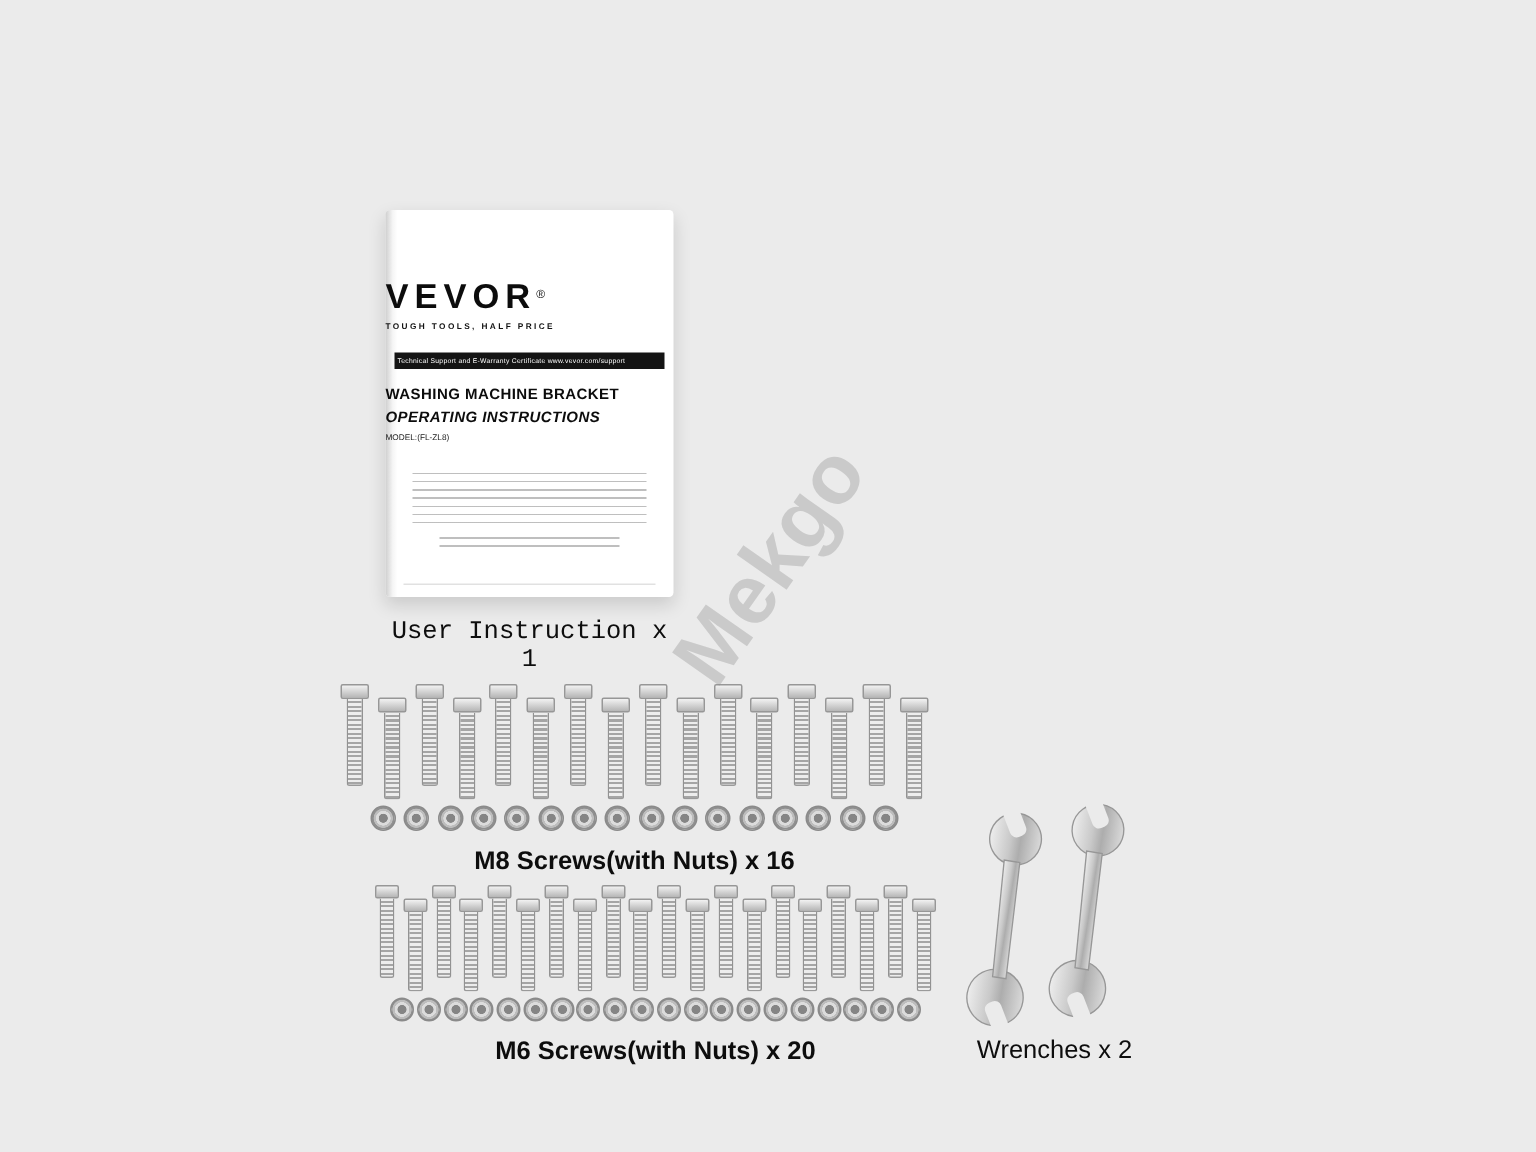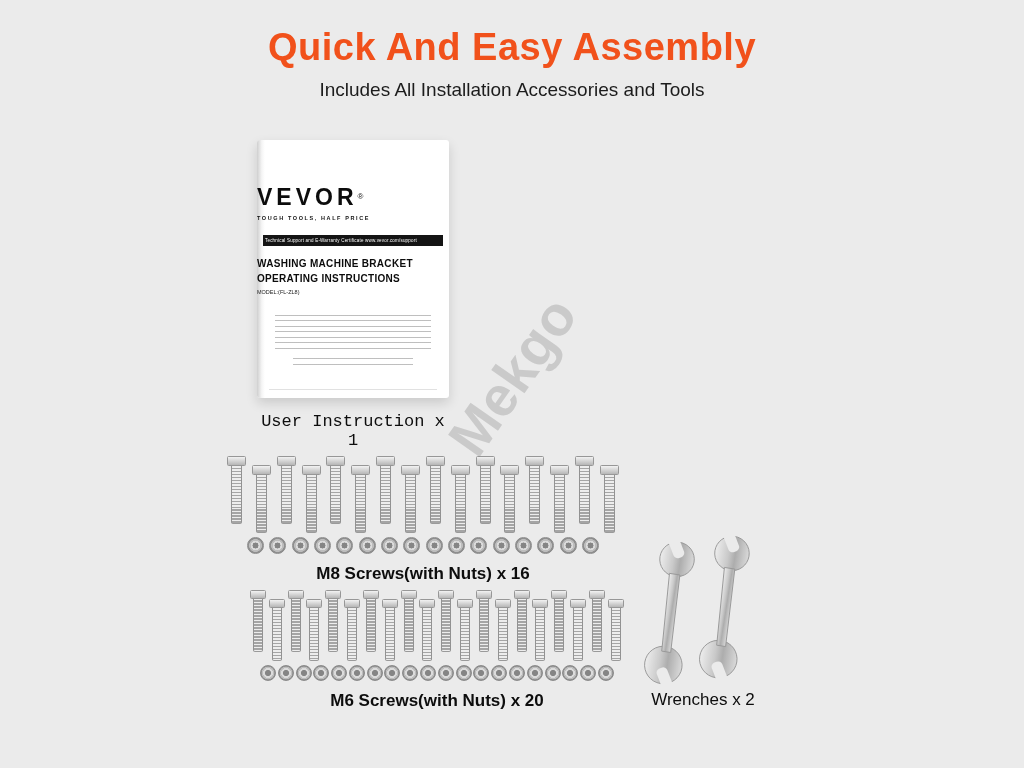--- a/index.html
+++ b/index.html
@@ -24,21 +24,21 @@
   .booklet::after { content:''; position:absolute; left:12px; right:12px; bottom:8px;
     height:1px; background:#e1e1e1; }
   .booklet-inner { position:relative; padding-top:44px; text-align:left; }
   .brand { font-size:23px; font-weight:800; letter-spacing:4px; color:#0c0c0c; }
   .reg { font-size:8px; vertical-align:super; }
   .tagline { margin-top:4px; font-size:5.5px; font-weight:700; letter-spacing:1.6px; color:#111; }
   .support-band { margin:14px 6px 0; background:#141414; color:#fff; font-size:4.5px;
     letter-spacing:0.2px; padding:3px 2px; white-space:nowrap; overflow:hidden; }
   .doc-title { font-size:10px; font-weight:800; letter-spacing:0.3px; color:#0c0c0c; }
   .doc-title1 { margin-top:12px; }
-  .doc-title2 { margin-top:4px; }
+  .doc-title2 { margin-top:4px;font-style:italic; }
   .model { margin-top:5px; font-size:5.5px; color:#222; }
   .para-lines { margin:20px 18px 0; height:38px; opacity:0.75;
     background:repeating-linear-gradient(180deg,#a9a9a9 0 1px,transparent 1px 5.5px); }
   .para-lines.short { margin-top:5px; height:9px; width:62%; margin-left:auto; margin-right:auto; }
   .booklet-group .item-label { margin-top:14px;font-family:Liberation Mono, monospace; }
 
   
   .feet-group { position:absolute; left:498px; top:140px; width:276px;
     display:flex; flex-direction:column; align-items:center; }
   .feet-area { position:relative; width:276px; height:148px; }
@@ -164,24 +164,20 @@
       <g id="bolt-shape">
         <rect x="1" y="5.5" width="33" height="9" fill="url(#goldThread)" stroke="#7a5c1c" stroke-width="0.7"></rect>
         <rect x="44" y="3" width="52" height="14" rx="2" fill="url(#goldV)" stroke="#7a5c1c" stroke-width="0.7"></rect>
         <rect x="96" y="4.2" width="7" height="11.6" rx="3.5" fill="url(#goldV)" stroke="#7a5c1c" stroke-width="0.7"></rect>
         <ellipse cx="38" cy="10" rx="3.4" ry="9.3" fill="url(#goldV)" stroke="#7a5c1c" stroke-width="0.7"></ellipse>
         <ellipse cx="45.5" cy="10" rx="3" ry="8" fill="url(#goldV)" stroke="#7a5c1c" stroke-width="0.7"></ellipse>
       </g>
     </defs>
   </svg>
 
-  <header class="header">
-    <h1 class="title">Quick And Easy Assembly</h1>
-    <p class="subtitle">Includes All Installation Accessories and Tools</p>
-  </header>
 
   <section class="booklet-group">
     <div class="booklet">
       <div class="booklet-inner">
         <div class="brand-row">
           <span class="brand">VEVOR</span><sup class="reg">®</sup>
         </div>
         <div class="tagline">TOUGH TOOLS, HALF PRICE</div>
         <div class="support-band">Technical Support and E-Warranty Certificate www.vevor.com/support</div>
         <div class="doc-title doc-title1">WASHING MACHINE BRACKET</div>

